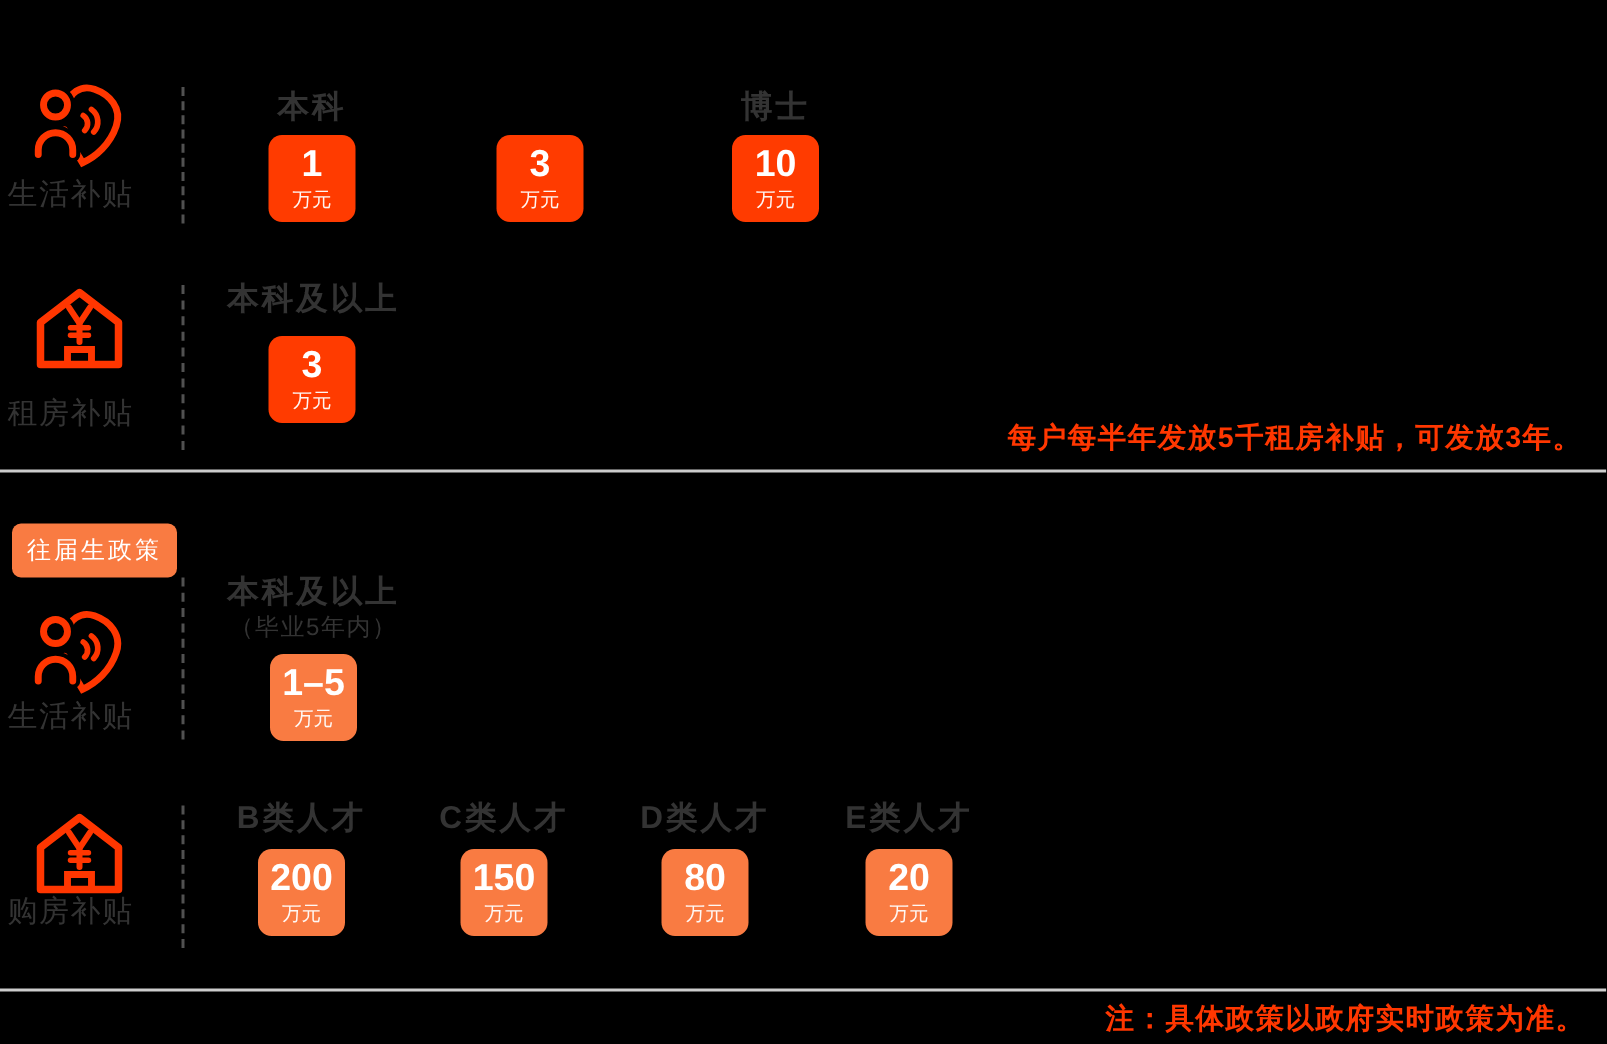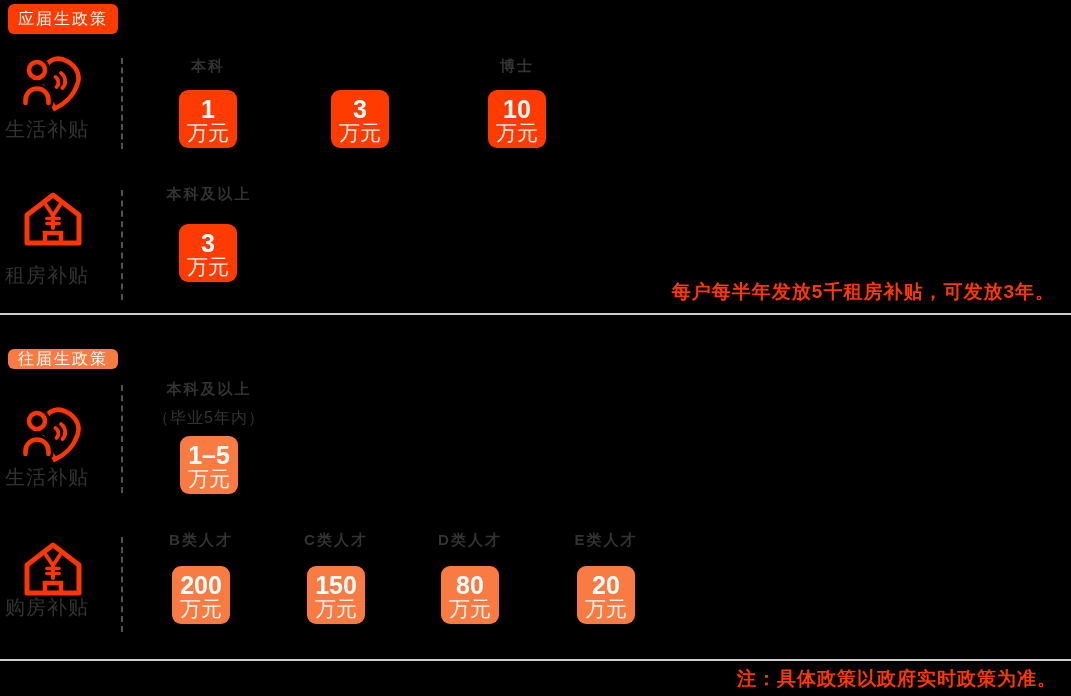--- a/index.html
+++ b/index.html
@@ -5,57 +5,56 @@
   html,body{margin:0;padding:0;background:#000;}
   .canvas{
     position:relative;width:1071px;height:696px;background:#000;overflow:hidden;
     font-family:"Liberation Sans",sans-serif;
   }
   .badge{
     position:absolute;left:8px;width:110px;display:flex;align-items:center;justify-content:center;
     color:#fff;font-size:16px;letter-spacing:2px;border-radius:6px;
   }
   .badge-fresh{top:4px;height:30px;background:#ff3b00;}
-  .badge-prev{top:349px;height:20px;background:#f97b42;}
+  .badge-prev{top:349px;height:36px;background:#f97b42;}
   .row-label{
     position:absolute;left:5px;width:115px;color:#333;font-size:20px;letter-spacing:1px;white-space:nowrap;
   }
   .dash{
     position:absolute;left:121px;width:0;border-left:2px dashed #515151;
   }
   .col-header{
     position:absolute;width:120px;text-align:center;color:#333;
-    font-size:15px;font-weight:700;letter-spacing:2px;white-space:nowrap;
+    font-size:21px;font-weight:700;letter-spacing:2px;white-space:nowrap;
   }
   .col-sub{
     position:absolute;width:140px;text-align:center;color:#333;
     font-size:16px;letter-spacing:1px;white-space:nowrap;
   }
   .vbox{
     position:absolute;width:58px;height:58px;border-radius:9px;
     display:flex;flex-direction:column;align-items:center;justify-content:center;color:#fff;
   }
   .vbox .num{font-size:25px;font-weight:700;line-height:27px;}
-  .vbox .unit{font-size:21px;line-height:20px;opacity:.95;}
+  .vbox .unit{font-size:13px;line-height:20px;opacity:.95;}
   .vbox-fresh{background:#ff3b00;}
   .vbox-prev{background:#f97b42;}
   .note{
     position:absolute;color:#ff3700;font-size:19px;font-weight:700;letter-spacing:1px;
     text-align:right;white-space:nowrap;
   }
   .divider{position:absolute;left:0;width:1071px;height:2px;background:#ccc;}
   .icon{position:absolute;}
   .icon svg{display:block;}
 </style>
 </head>
 <body>
 
 <div class="canvas">
 
-  <div class="badge badge-fresh">应届生政策</div>
 
   <div class="icon" style="left:22px;top:55px;">
     <svg width="64" height="58" viewBox="0 0 64 58" fill="none">
       <path d="M24 16 C23 7 32 1.5 41 4.5 C51 8 59.5 17 55.5 29 C51.5 41 42 49.5 33 53.5 C28 45 23 38 21 31.5" stroke="#ff3600" stroke-width="4.6" stroke-linecap="round"></path>
       <path d="M39 18 a10 10 0 0 1 1.5 15" stroke="#ff3600" stroke-width="3.8" stroke-linecap="round"></path>
       <path d="M33.5 22 a6.5 6.5 0 0 1 1 10" stroke="#ff3600" stroke-width="3.8" stroke-linecap="round"></path>
       <circle cx="15" cy="15" r="8" stroke="#000" stroke-width="10"></circle>
       <path d="M3.5 48 v-3 a11.5 11.5 0 0 1 23 0 v3" stroke="#000" stroke-width="10" stroke-linecap="round"></path>
       <circle cx="15" cy="15" r="8" stroke="#ff3600" stroke-width="4.6"></circle>
       <path d="M3.5 48 v-3 a11.5 11.5 0 0 1 23 0 v3" stroke="#ff3600" stroke-width="4.6" stroke-linecap="round"></path>

